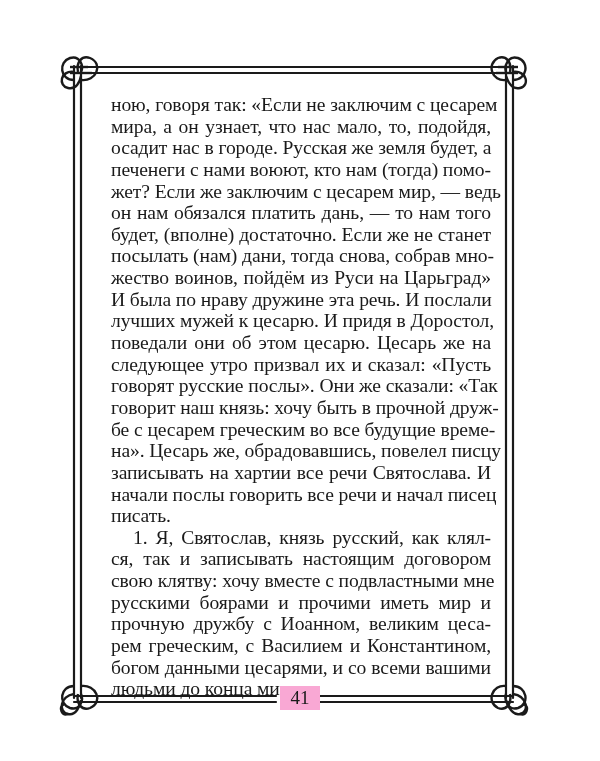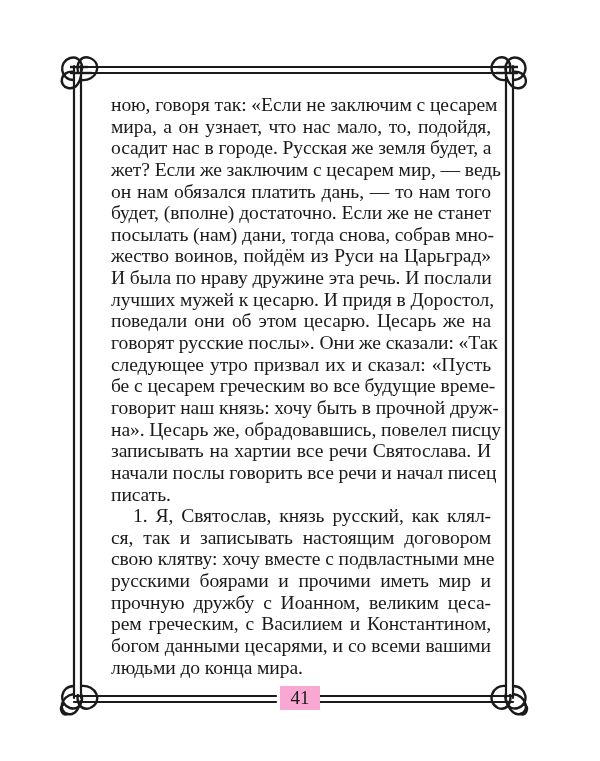--- a/index.html
+++ b/index.html
@@ -112,32 +112,33 @@
       <path d="M513 694 C 527 696, 530 712, 520 714 C 512 716, 508 706, 506 700"></path>
       <path d="M520 714 C 526 716, 530 708, 524 704"></path>
     </g>
   </svg>
 
   <div class="text-block">
     <div>
       <span class="line">ною, говоря так: «Если не заключим с цесарем</span>
       <span class="line">мира, а он узнает, что нас мало, то, подойдя,</span>
       <span class="line">осадит нас в городе. Русская же земля будет, а</span>
+      <span class="line">печенеги с нами воюют, кто нам (тогда) помо-</span>
       <span class="line">жет? Если же заключим с цесарем мир, — ведь</span>
       <span class="line">он нам обязался платить дань, — то нам того</span>
       <span class="line">будет, (вполне) достаточно. Если же не станет</span>
       <span class="line">посылать (нам) дани, тогда снова, собрав мно-</span>
       <span class="line">жество воинов, пойдём из Руси на Царьград»</span>
       <span class="line">И была по нраву дружине эта речь. И послали</span>
       <span class="line">лучших мужей к цесарю. И придя в Доростол,</span>
       <span class="line">поведали они об этом цесарю. Цесарь же на</span>
+      <span class="line">следующее утро призвал их и сказал: «Пусть</span>
       <span class="line">говорят русские послы». Они же сказали: «Так</span>
-      <span class="line">следующее утро призвал их и сказал: «Пусть</span>
+      <span class="line">говорит наш князь: хочу быть в прочной друж-</span>
       <span class="line">бе с цесарем греческим во все будущие време-</span>
-      <span class="line">говорит наш князь: хочу быть в прочной друж-</span>
       <span class="line">на». Цесарь же, обрадовавшись, повелел писцу</span>
       <span class="line">записывать на хартии все речи Святослава. И</span>
       <span class="line">начали послы говорить все речи и начал писец</span>
       <span class="line last">писать.</span>
     </div>
     <div>
       <span class="line indent">1. Я, Святослав, князь русский, как клял-</span>
       <span class="line">ся, так и записывать настоящим договором</span>
       <span class="line">свою клятву: хочу вместе с подвластными мне</span>
       <span class="line">русскими боярами и прочими иметь мир и</span>

